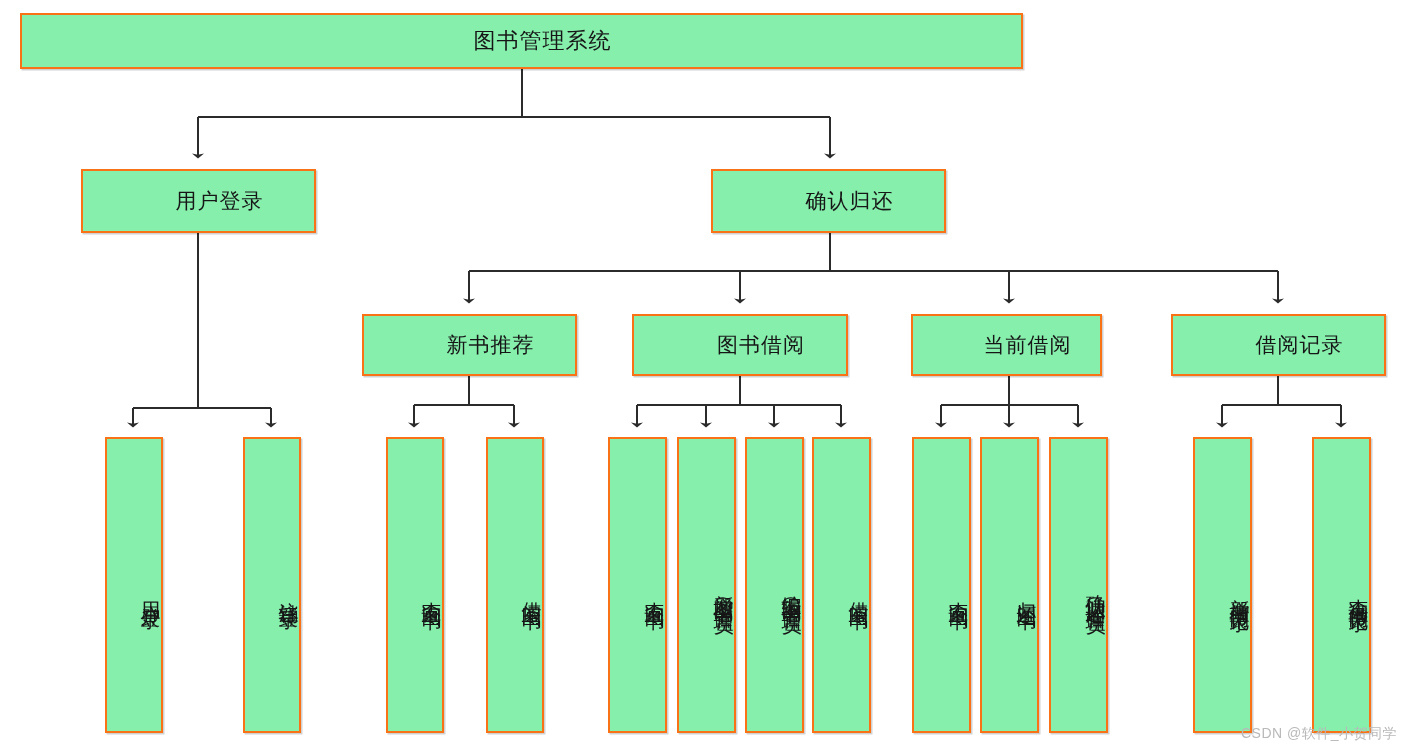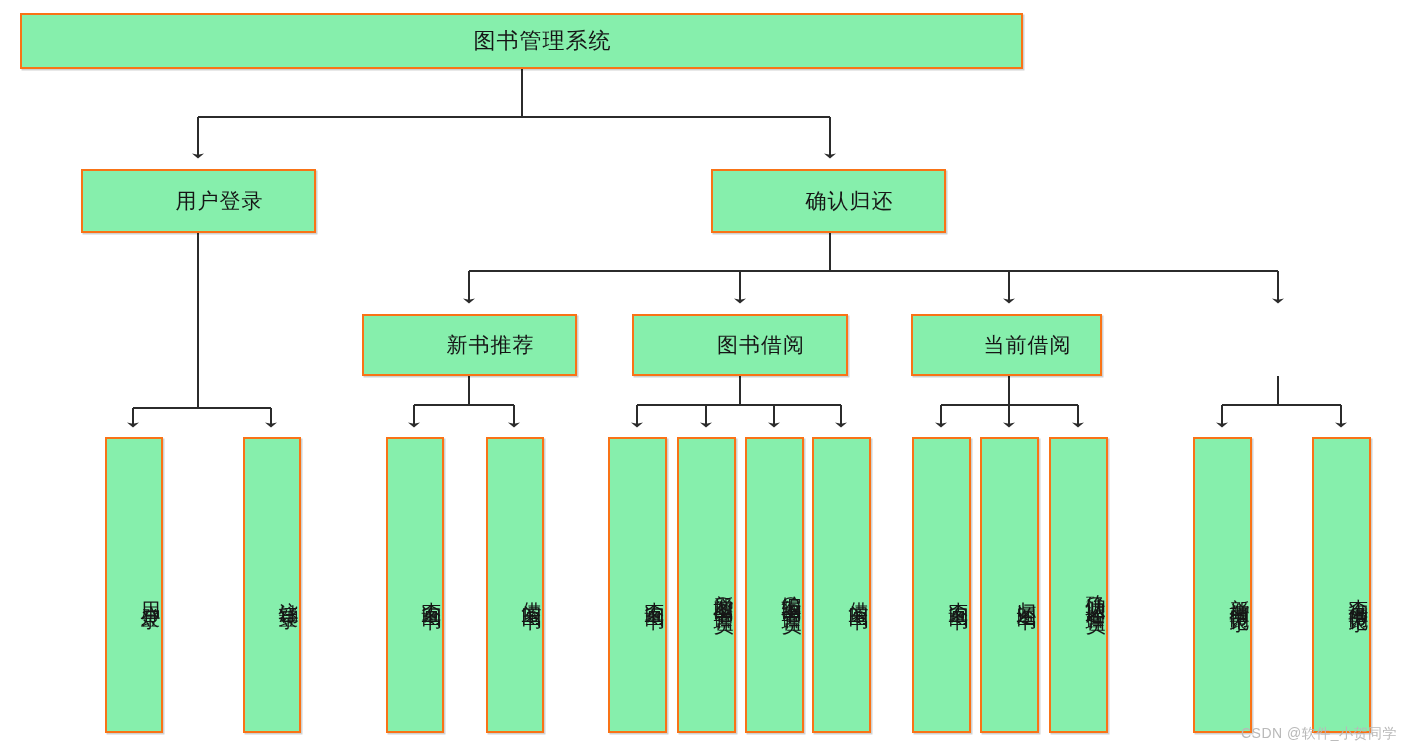--- a/index.html
+++ b/index.html
@@ -108,20 +108,21 @@
   </svg>
 
   <div class="node horiz root" style="left:20px;top:13px;width:1003px;height:56px;">图书管理系统</div>
 
   <div class="node horiz" style="left:81px;top:169px;width:235px;height:64px;">用户登录</div>
   <div class="node horiz" style="left:711px;top:169px;width:235px;height:64px;">确认归还</div>
 
   <div class="node horiz" style="left:362px;top:314px;width:215px;height:62px;font-family:Liberation Mono, monospace;">新书推荐</div>
   <div class="node horiz" style="left:632px;top:314px;width:216px;height:62px;text-align:right;">图书借阅</div>
   <div class="node horiz" style="left:901px;top:314px;width:191px;height:62px;margin-left:10px;">当前借阅</div>
+  <div class="node horiz" style="left:1171px;top:314px;width:215px;height:62px;">借阅记录</div>
 
   <div class="node vert" style="left:105px;top:437px;width:58px;height:296px;">用户登录</div>
   <div class="node vert" style="left:243px;top:437px;width:58px;height:296px;">注销登录</div>
 
   <div class="node vert" style="left:386px;top:437px;width:58px;height:296px;">查询图书</div>
   <div class="node vert" style="left:486px;top:437px;width:58px;height:296px;">借阅图书</div>
 
   <div class="node vert" style="left:608px;top:437px;width:59px;height:296px;">查询图书</div>
   <div class="node vert" style="left:677px;top:437px;width:59px;height:296px;">新增图书（管理员）</div>
   <div class="node vert" style="left:745px;top:437px;width:59px;height:296px;">编辑图书（管理员）</div>

